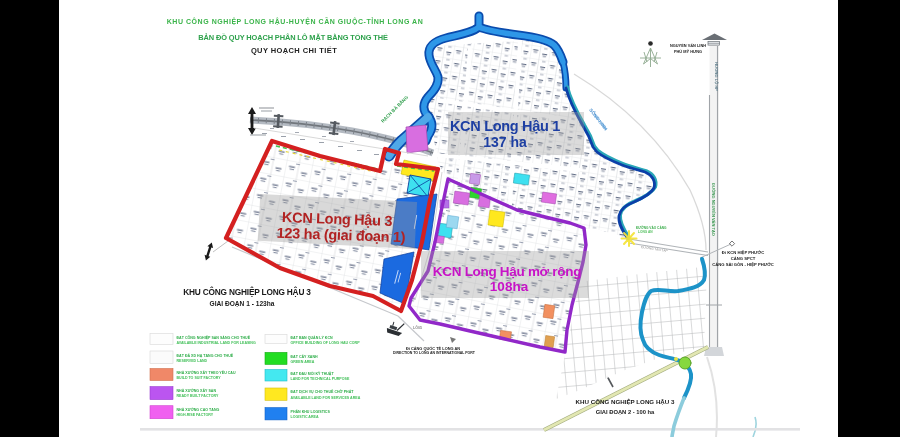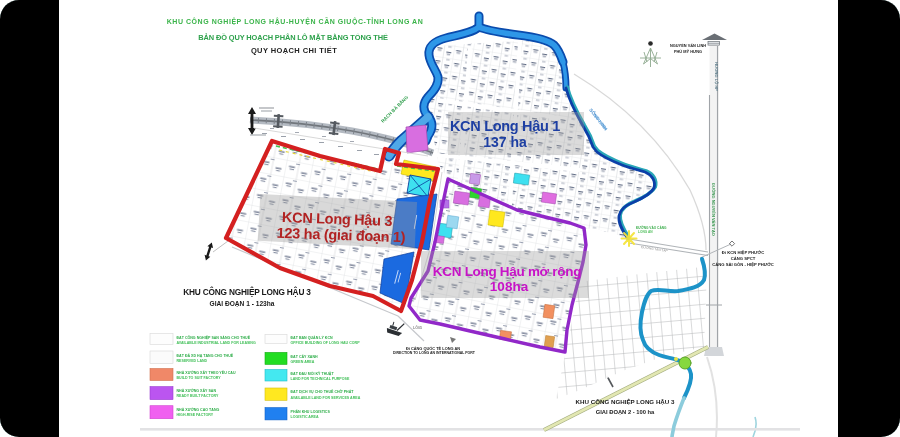--- a/index.html
+++ b/index.html
@@ -1,15 +1,15 @@
 <!DOCTYPE html>
 <html><head><meta charset="utf-8">
 <style>
 html,body{margin:0;padding:0;background:#fff;}
-#c{position:relative;width:900px;height:437px;overflow:hidden;background:#0f766e;border-radius:19px;}
+#c{position:relative;width:900px;height:437px;overflow:hidden;background:#0f766e;}
 svg{display:block;}
 text{font-family:"Liberation Sans",sans-serif;}
 </style></head>
 <body>
 <div id="c">
 <svg width="900" height="437" viewBox="0 0 900 437">
 <defs>
 <pattern id="lots" width="26" height="17" patternUnits="userSpaceOnUse" patternTransform="rotate(11)">
  <rect width="26" height="17" fill="white"></rect>
  <path d="M0,0 H26 M0,0 V17 M13,0 V17" stroke="#d4d6d8" stroke-width="0.7" fill="none"></path>

